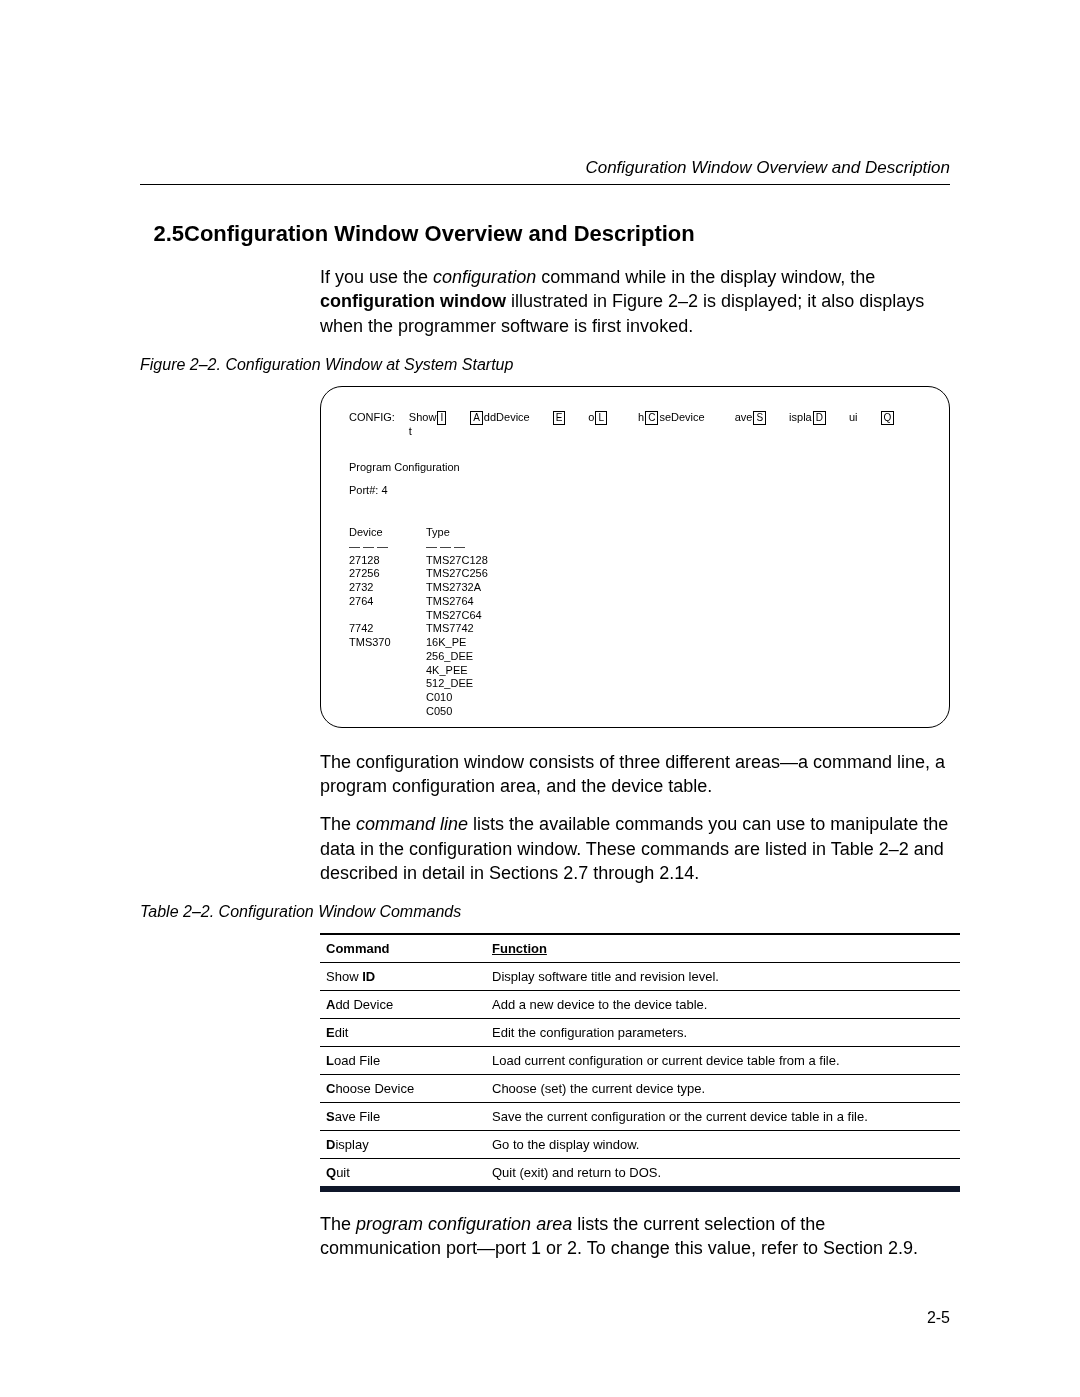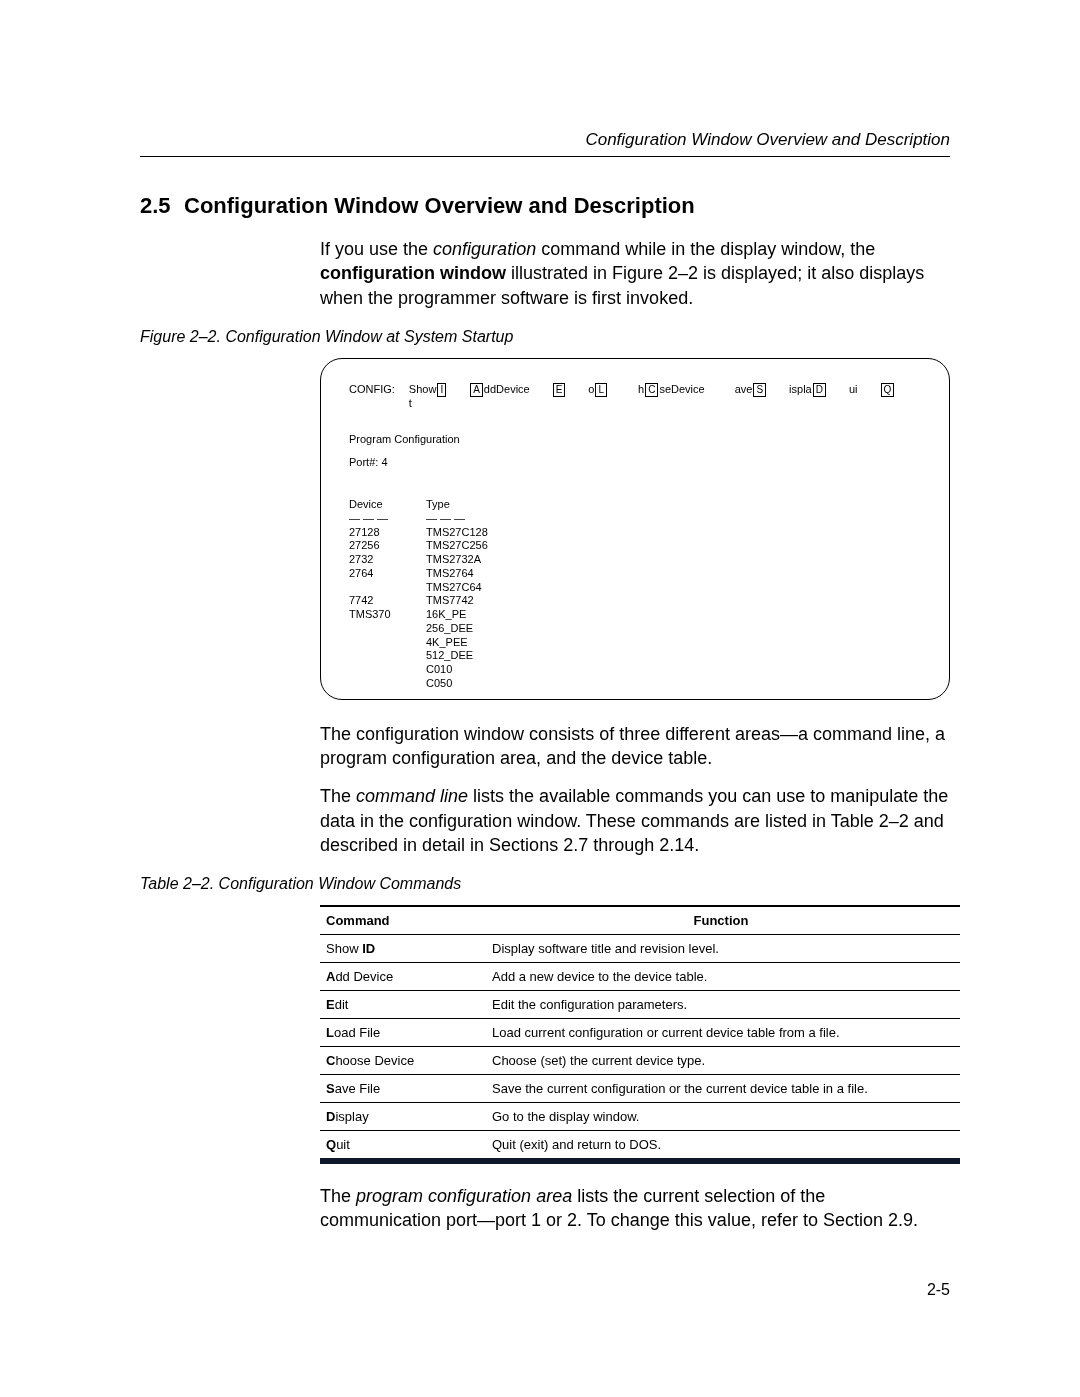--- a/index.html
+++ b/index.html
@@ -6,37 +6,39 @@
     margin: 0;
     padding: 0;
     background: #fff;
     font-family: Arial, Helvetica, sans-serif;
     color: #000;
     width: 1080px;
   }
   .page {
     padding: 130px 130px 60px 140px;
     position: relative;
+    margin-top: 28px;
   }
   .running-head {
     text-align: right;
     font-style: italic;
     font-size: 17px;
     padding-bottom: 6px;
     border-bottom: 1.5px solid #000;
     margin-bottom: 36px;
   }
   .section-heading {
     font-weight: bold;
     font-size: 22px;
     margin-bottom: 18px;
   }
   .section-number {
     display: inline-block;
     width: 44px;
+    text-align: right;
   }
   .body-block {
     margin-left: 180px;
     font-size: 18px;
     line-height: 1.35;
   }
   .body-block p {
     margin: 0 0 14px 0;
   }
   .figure-caption, .table-caption {
@@ -87,21 +89,21 @@
     font-size: 13px;
     margin-bottom: 20px;
   }
   .cmd-table th {
     text-align: left;
     font-weight: bold;
     padding: 6px 10px 6px 6px;
     border-top: 2px solid #000;
     border-bottom: 1px solid #000;
   }
-  .cmd-table th.fn { text-align: center; }
+  .cmd-table th.fn { text-align: left; text-decoration: underline; }
   .cmd-table td {
     padding: 6px 10px 6px 6px;
     border-bottom: 1px solid #000;
     vertical-align: top;
   }
   .cmd-table tr:last-child td { border-bottom: 6px solid #0f172a; }
   .cmd-table td.cmd { width: 150px; white-space: nowrap; }
   .bold { font-weight: bold; }
   .ital { font-style: italic; }
   .page-num {

